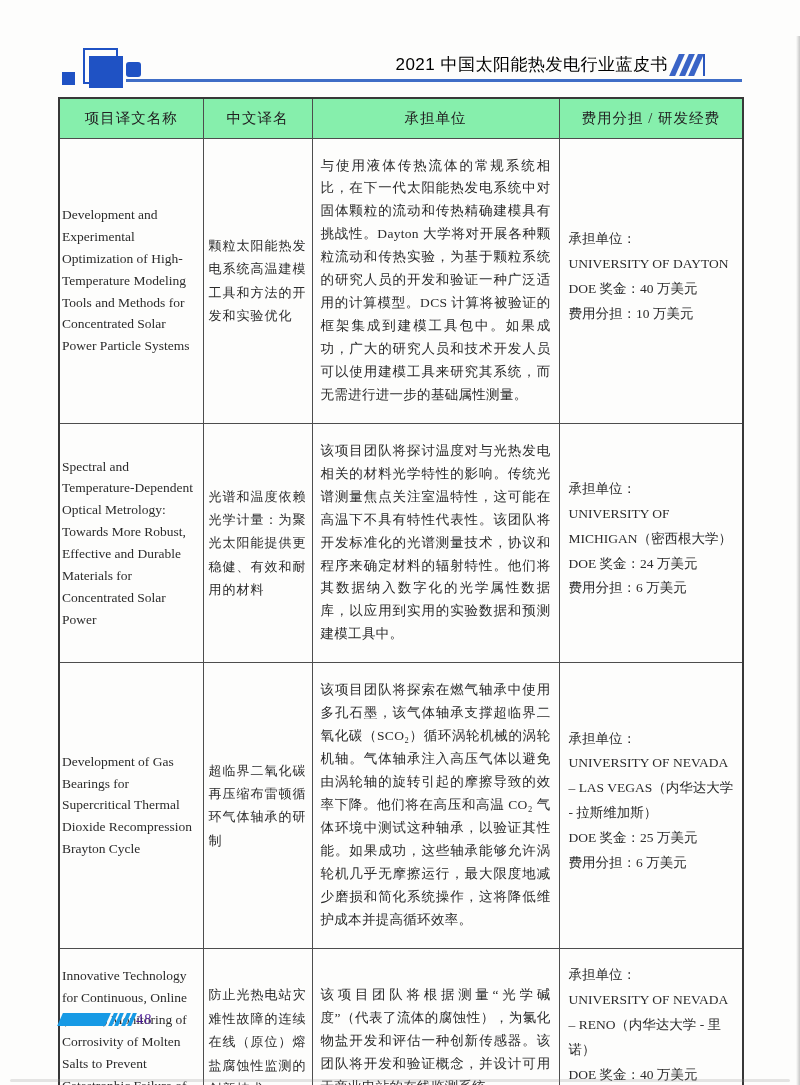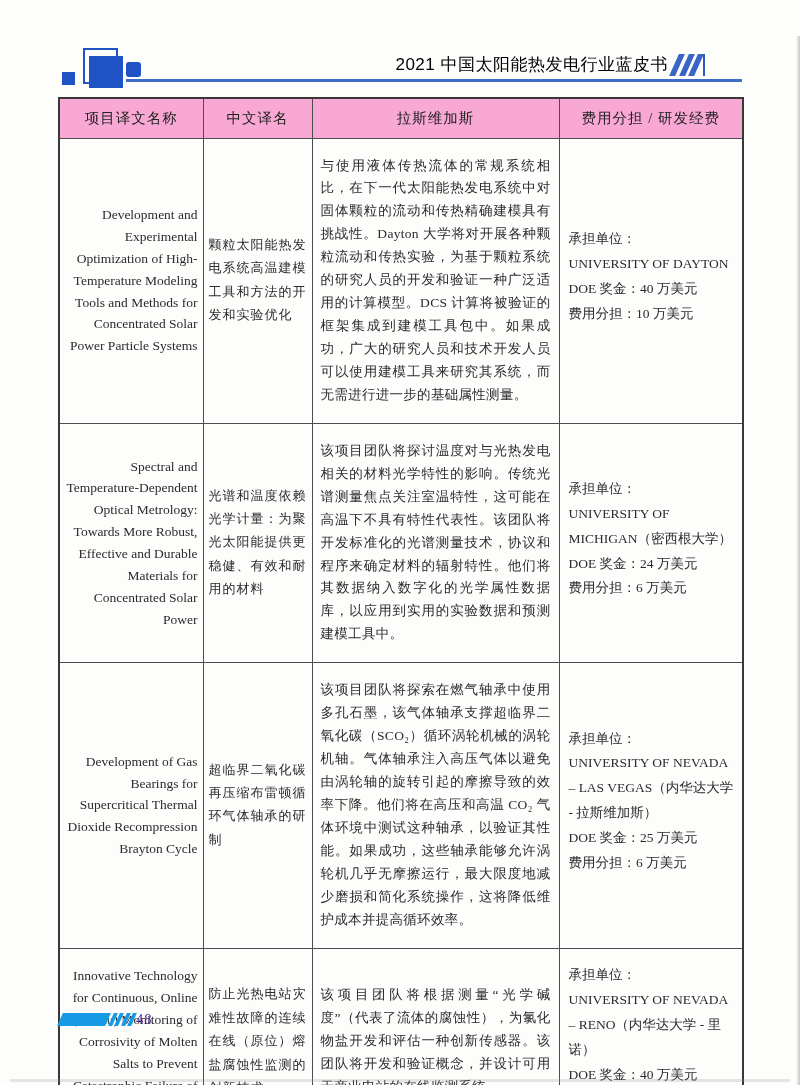--- a/index.html
+++ b/index.html
@@ -31,28 +31,28 @@
   .header-stripes b { display:block; width:2.5px; background:#2b57be; }
 
   
   table.projects {
     position:absolute; left:58px; top:97px; width:684px;
     border-collapse:collapse; table-layout:fixed;
     border:2px solid #383838;
   }
   .projects th, .projects td { border:1.5px solid #4d4d4d; vertical-align:middle; }
   .projects th {
-    background:#f9a8d4; height:40px;
+    background:#86efac; height:40px;
     font-weight:normal; font-size:14.5px; letter-spacing:1px;
     text-align:center; color:#222;
   }
   .projects td { font-size:13.5px; }
 
-  td.c-en  { padding:8px 5px 8px 2px; line-height:1.62; text-align:right; }
-  td.c-zh  { padding:8px 5px; font-size:13px; line-height:1.8; letter-spacing:1px; text-align:justify;font-family:Liberation Mono, monospace; }
+  td.c-en  { padding:8px 5px 8px 2px; line-height:1.62; text-align:left; }
+  td.c-zh  { padding:8px 5px; font-size:13px; line-height:1.8; letter-spacing:1px; text-align:justify; }
   td.c-desc{ padding:16px 8px; line-height:1.7; letter-spacing:0.3px; text-align:justify; }
   td.c-fund{ padding:0 5px 8px 9px; line-height:1.85; white-space:pre-line; text-align:left; }
 
   tr.r0 { height:240px; }
   tr.r1 { height:211px; }
   tr.r2 { height:234px; }
   tr.r3 { height:188px; }
 
   
   .footer-bar { position:absolute; left:60px; top:1013px; height:13px; display:flex; align-items:stretch; }
@@ -93,21 +93,21 @@
     <colgroup>
       <col style="width:144px">
         <col style="width:109px">
         <col style="width:247px">
         <col style="width:184px">
     </colgroup>
     <thead>
       <tr>
         <th>项目译文名称</th>
         <th>中文译名</th>
-        <th>拉斯维加斯</th>
+        <th>承担单位</th>
         <th>费用分担 / 研发经费</th>
       </tr>
     </thead>
     <tbody>
       <tr class="r0">
         <td class="c-en">Development and Experimental Optimization of High-Temperature Modeling Tools and Methods for Concentrated Solar Power Particle Systems</td>
         <td class="c-zh">颗粒太阳能热发电系统高温建模工具和方法的开发和实验优化</td>
         <td class="c-desc">与使用液体传热流体的常规系统相比，在下一代太阳能热发电系统中对固体颗粒的流动和传热精确建模具有挑战性。Dayton 大学将对开展各种颗粒流动和传热实验，为基于颗粒系统的研究人员的开发和验证一种广泛适用的计算模型。DCS 计算将被验证的框架集成到建模工具包中。如果成功，广大的研究人员和技术开发人员可以使用建模工具来研究其系统，而无需进行进一步的基础属性测量。</td>
         <td class="c-fund">承担单位：
 UNIVERSITY OF DAYTON

